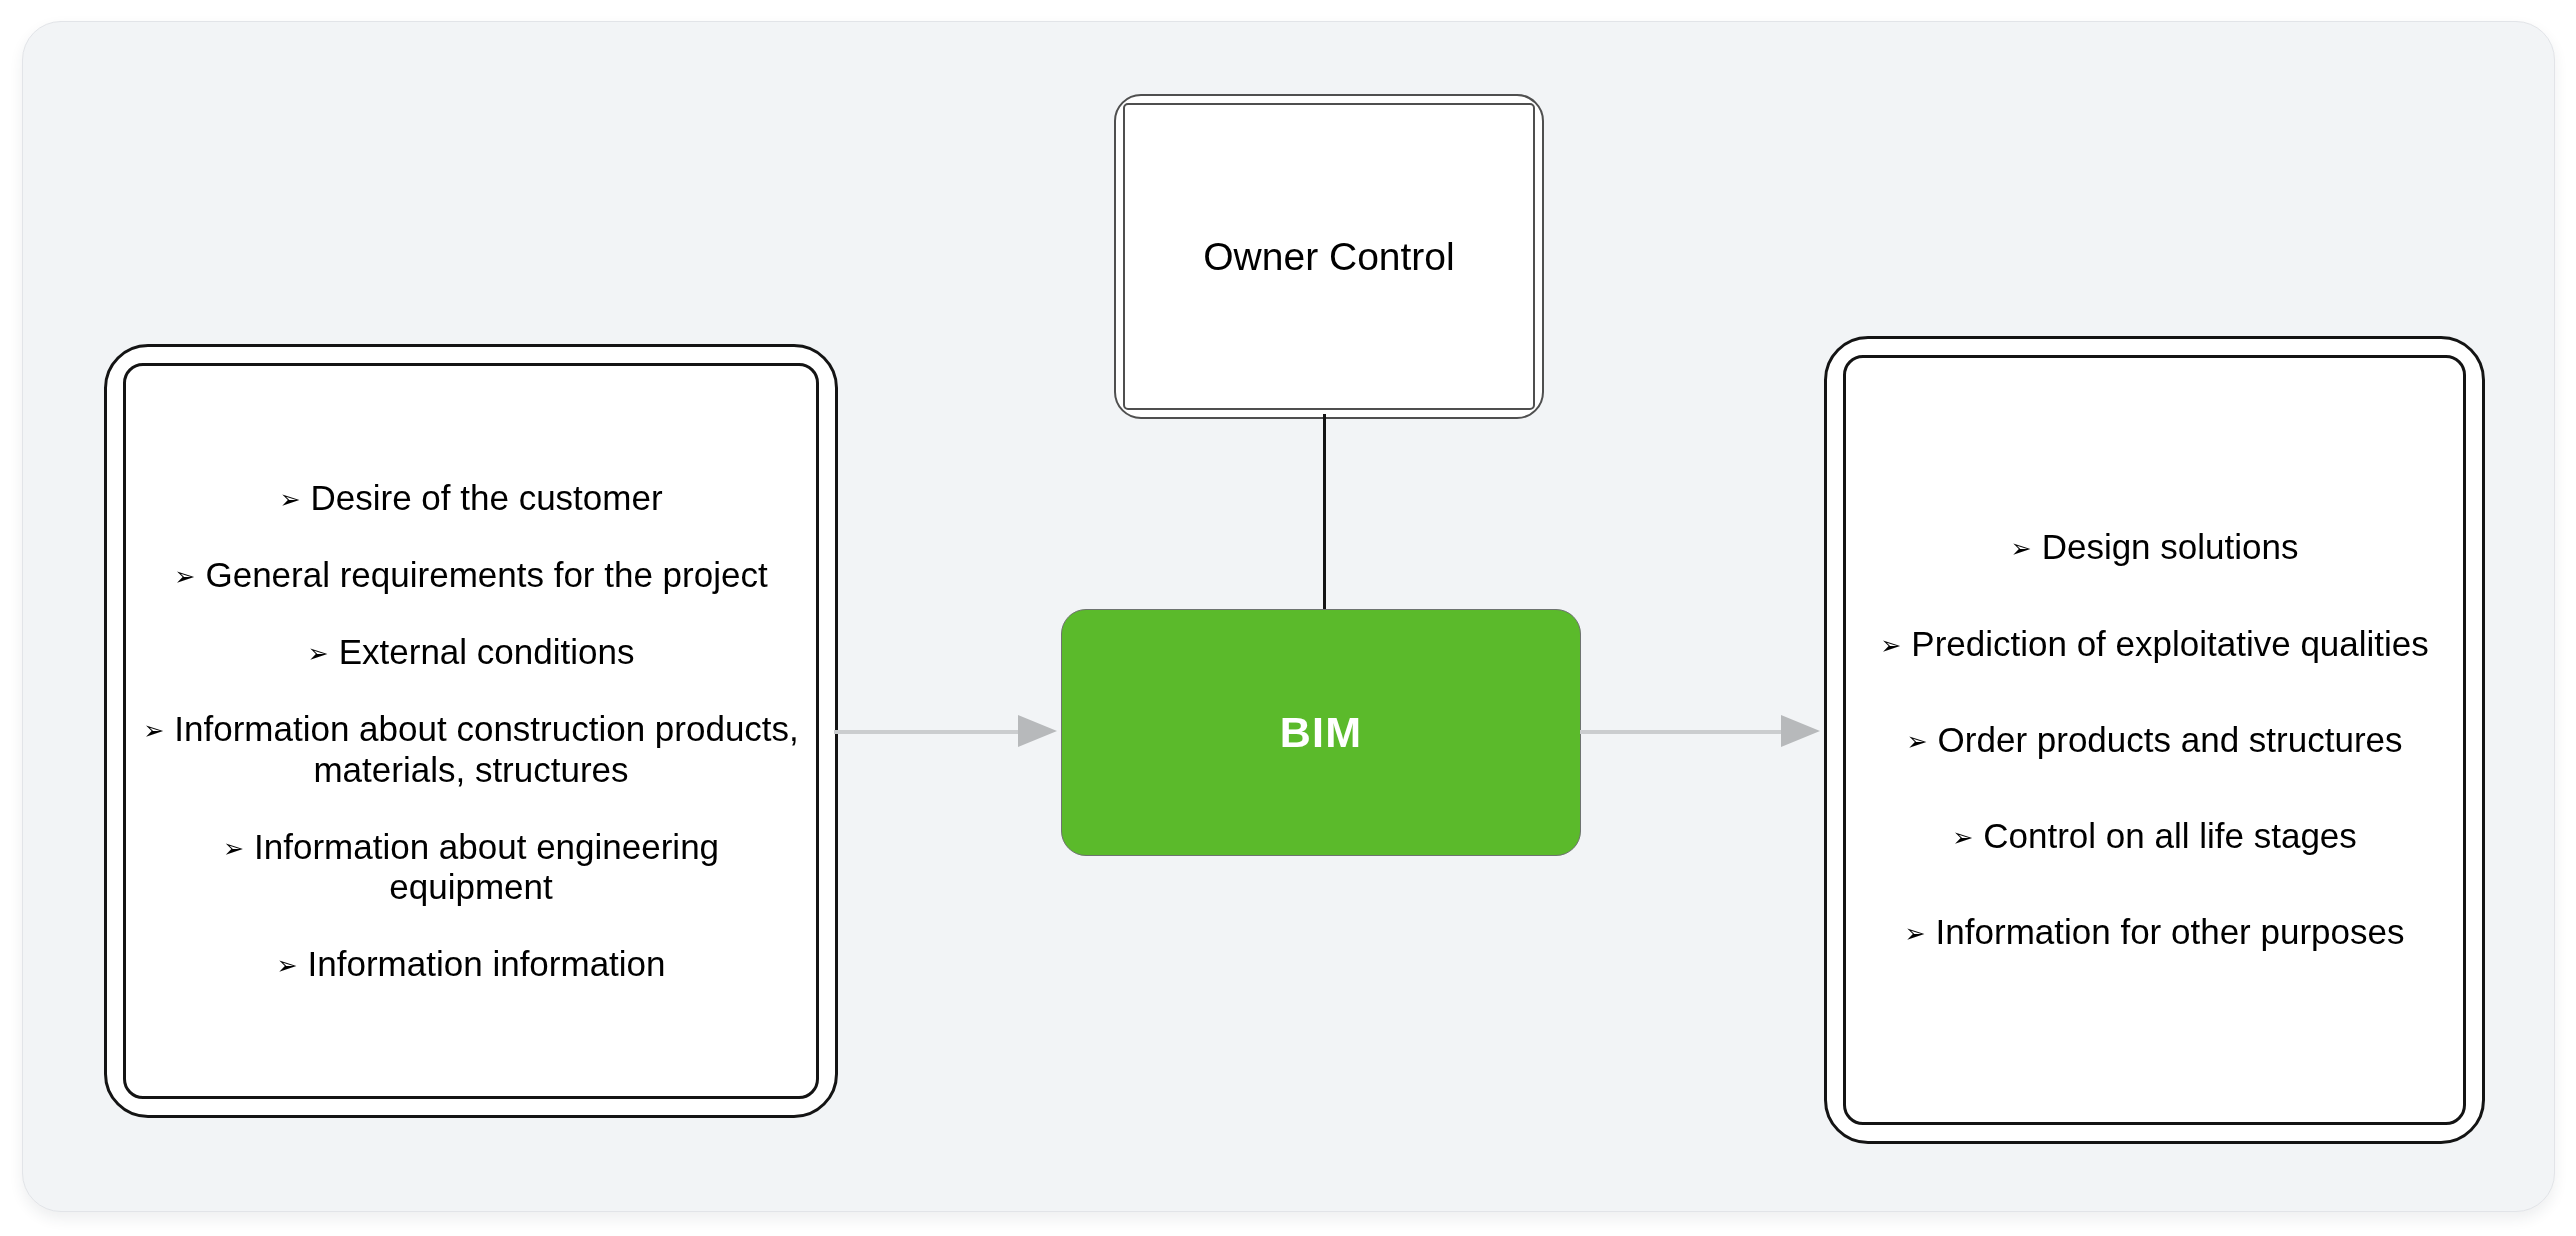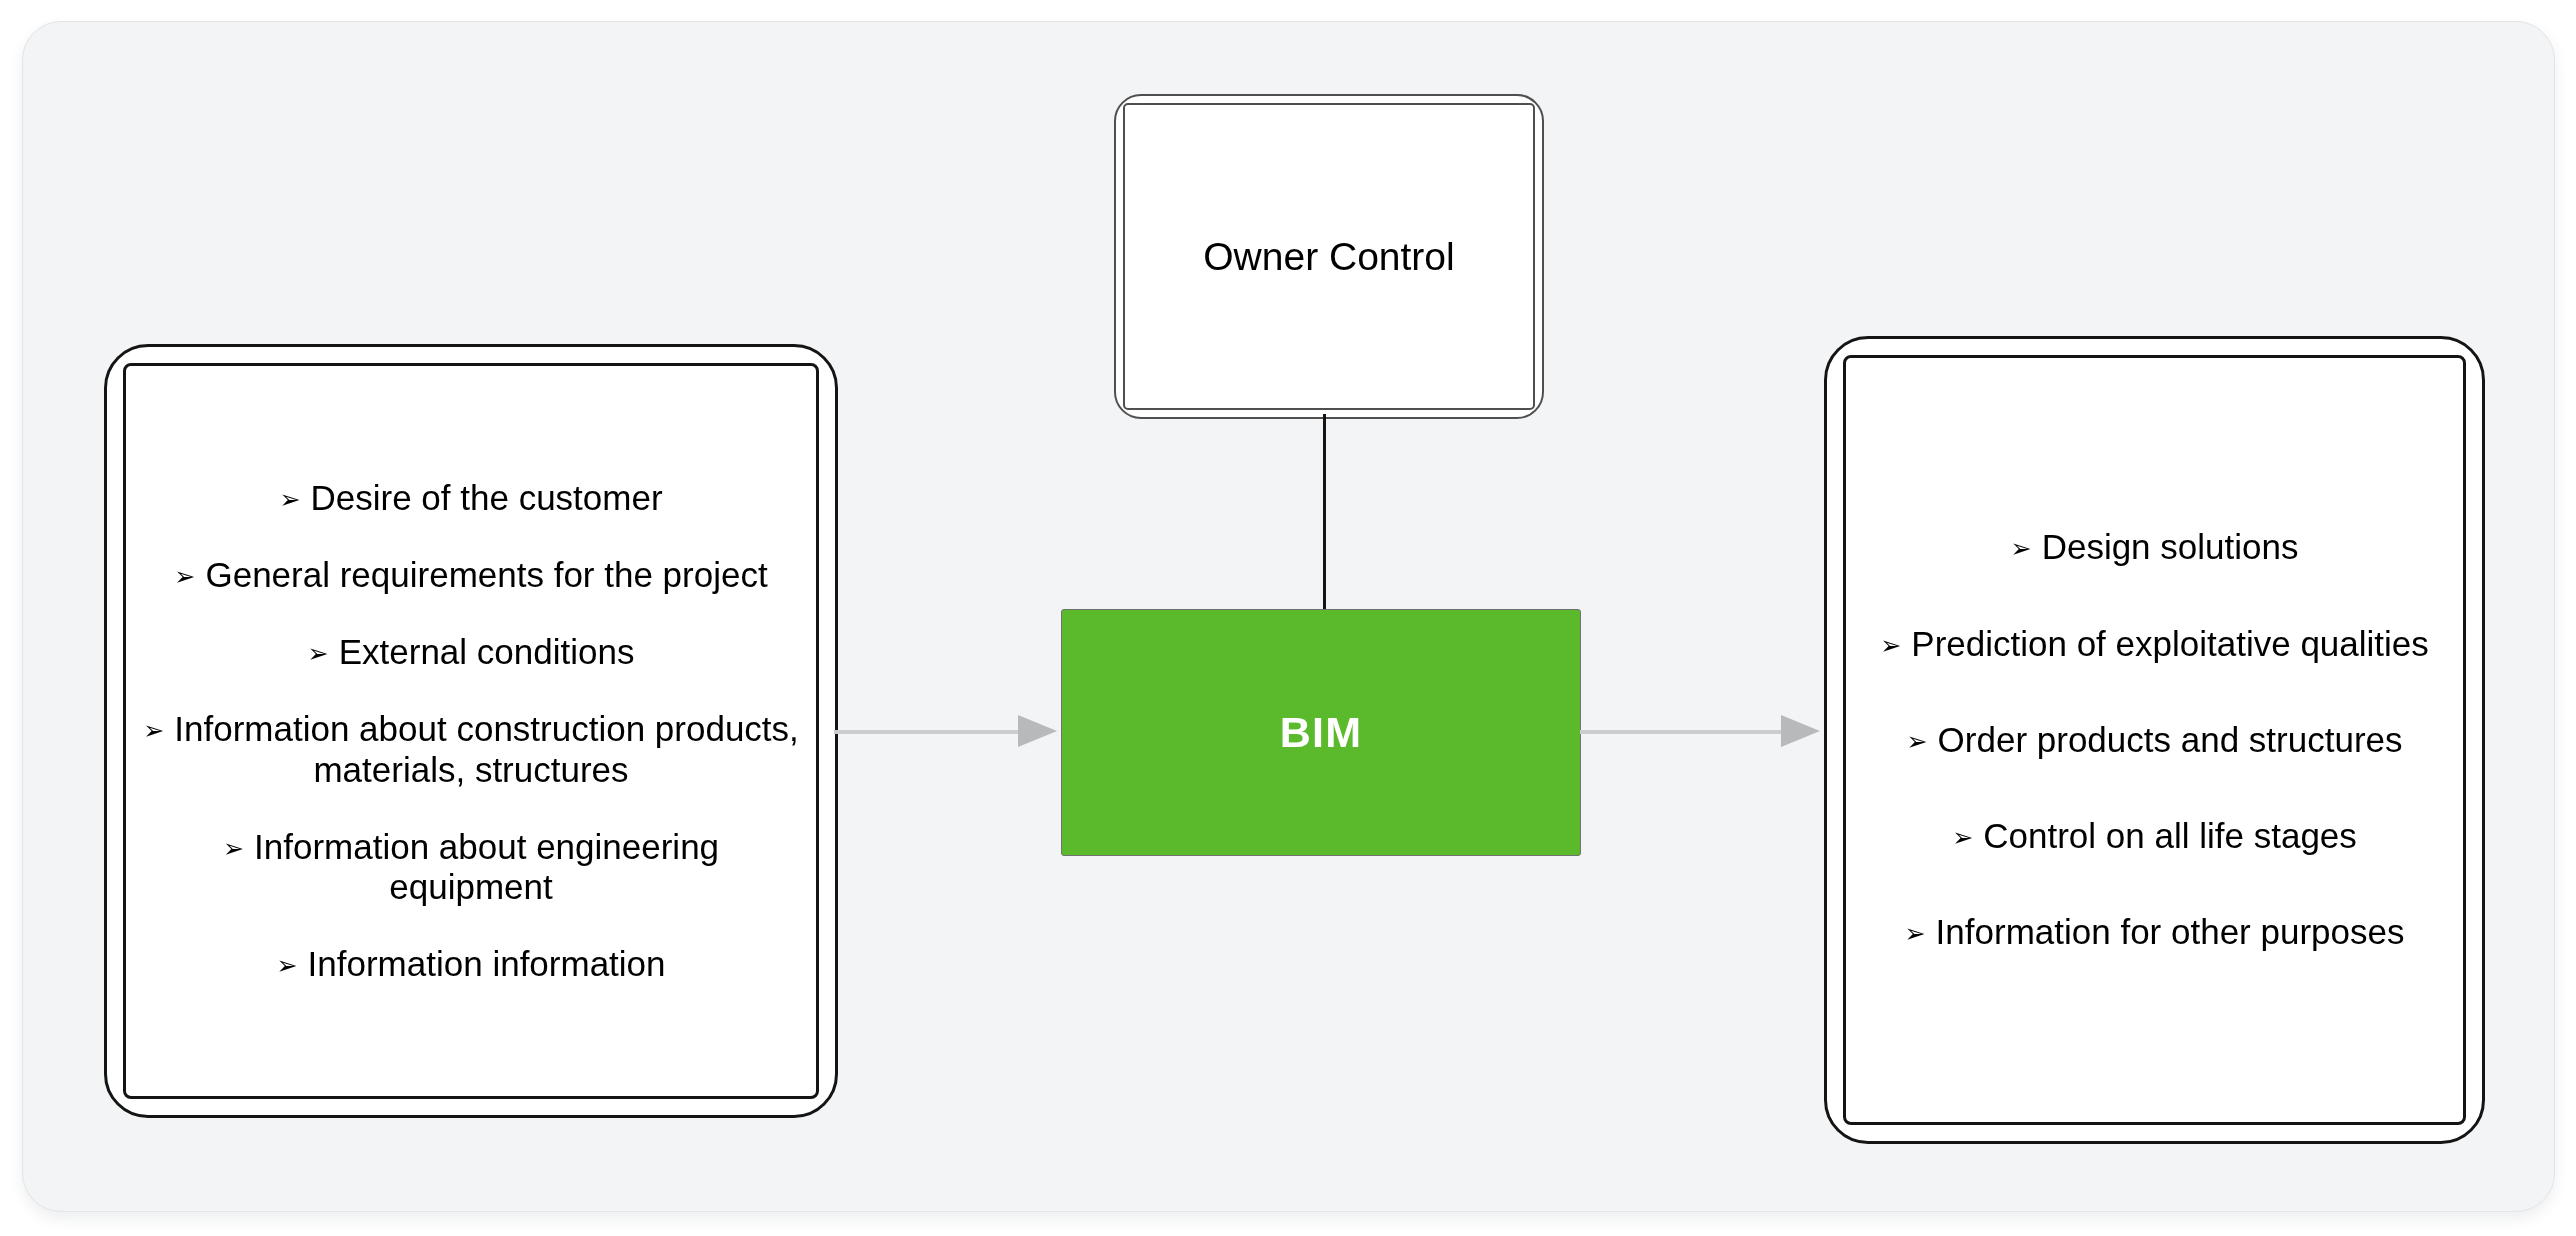--- a/index.html
+++ b/index.html
@@ -25,21 +25,21 @@
   .dbox {
     position: absolute;
     background: #ffffff;
     border: 3.1px solid #141414;
     border-radius: 44px;
   }
   .dbox-inner {
     position: absolute;
     left: 16px; top: 16px; right: 16px; bottom: 16px;
     border: 3.1px solid #141414;
-    border-radius: 8px;
+    border-radius: 20px;
     background: #ffffff;
     display: flex;
     flex-direction: column;
     align-items: center;
     justify-content: center;
   }
   .input-box  { left: 104px;  top: 344px; width: 728px; height: 768px; }
   .output-box { left: 1824px; top: 336px; width: 655px; height: 802px; }
   .input-box  .dbox-inner { gap: 37px; }
   .output-box .dbox-inner { gap: 56px; }
@@ -77,21 +77,21 @@
     justify-content: center;
     font-size: 39px;
   }
   
   .bim-box {
     position: absolute;
     left: 1061px; top: 609px;
     width: 518px; height: 245px;
     background: #5bba2b;
     border: 1.9px solid #6e7370;
-    border-radius: 3px;
+    border-radius: 25px;
     display: flex;
     align-items: center;
     justify-content: center;
     color: #ffffff;
     font-weight: bold;
     font-size: 43px;
     letter-spacing: 1.2px;
   }
   
   .connector-v {

